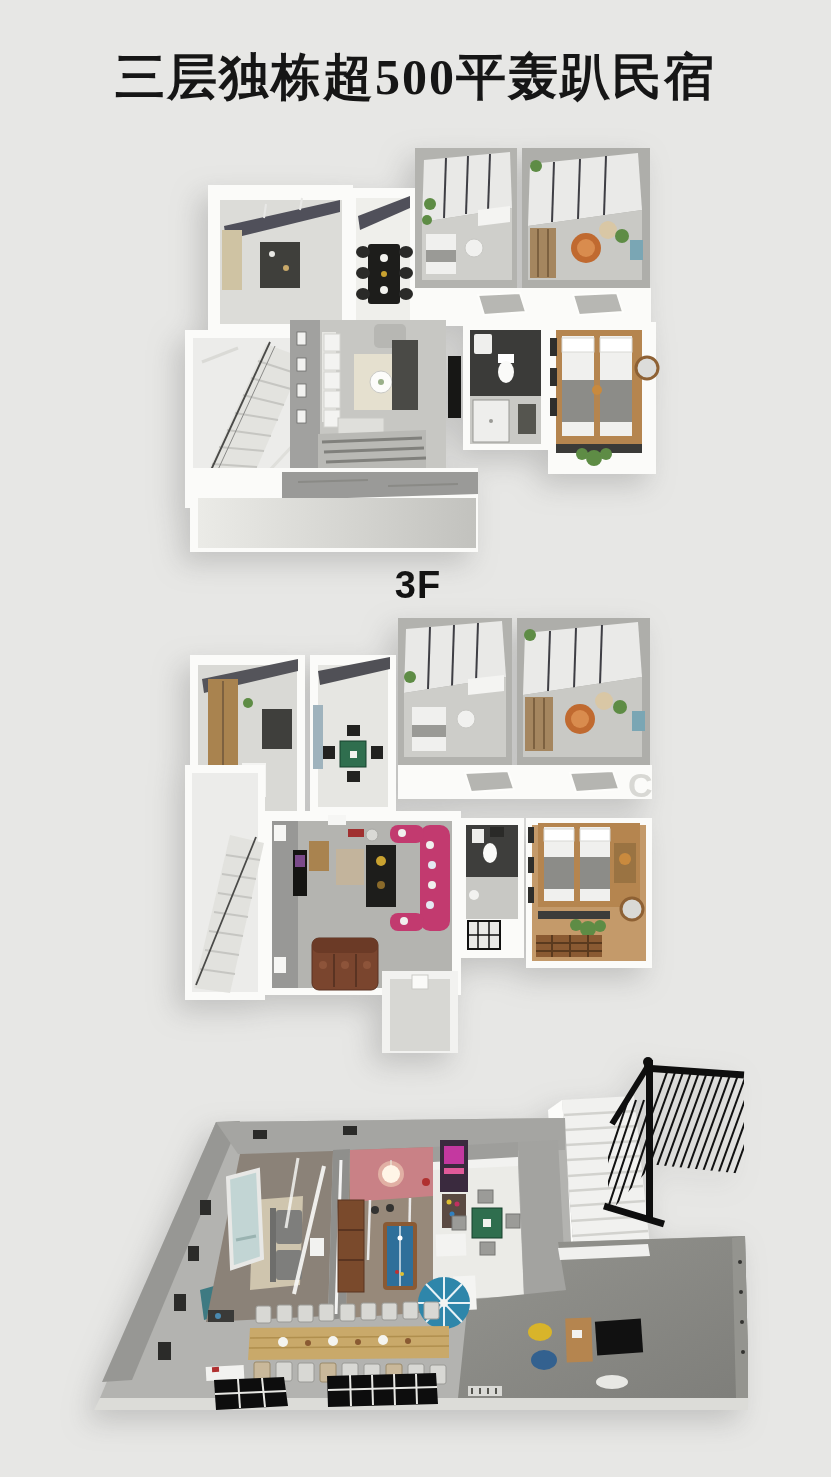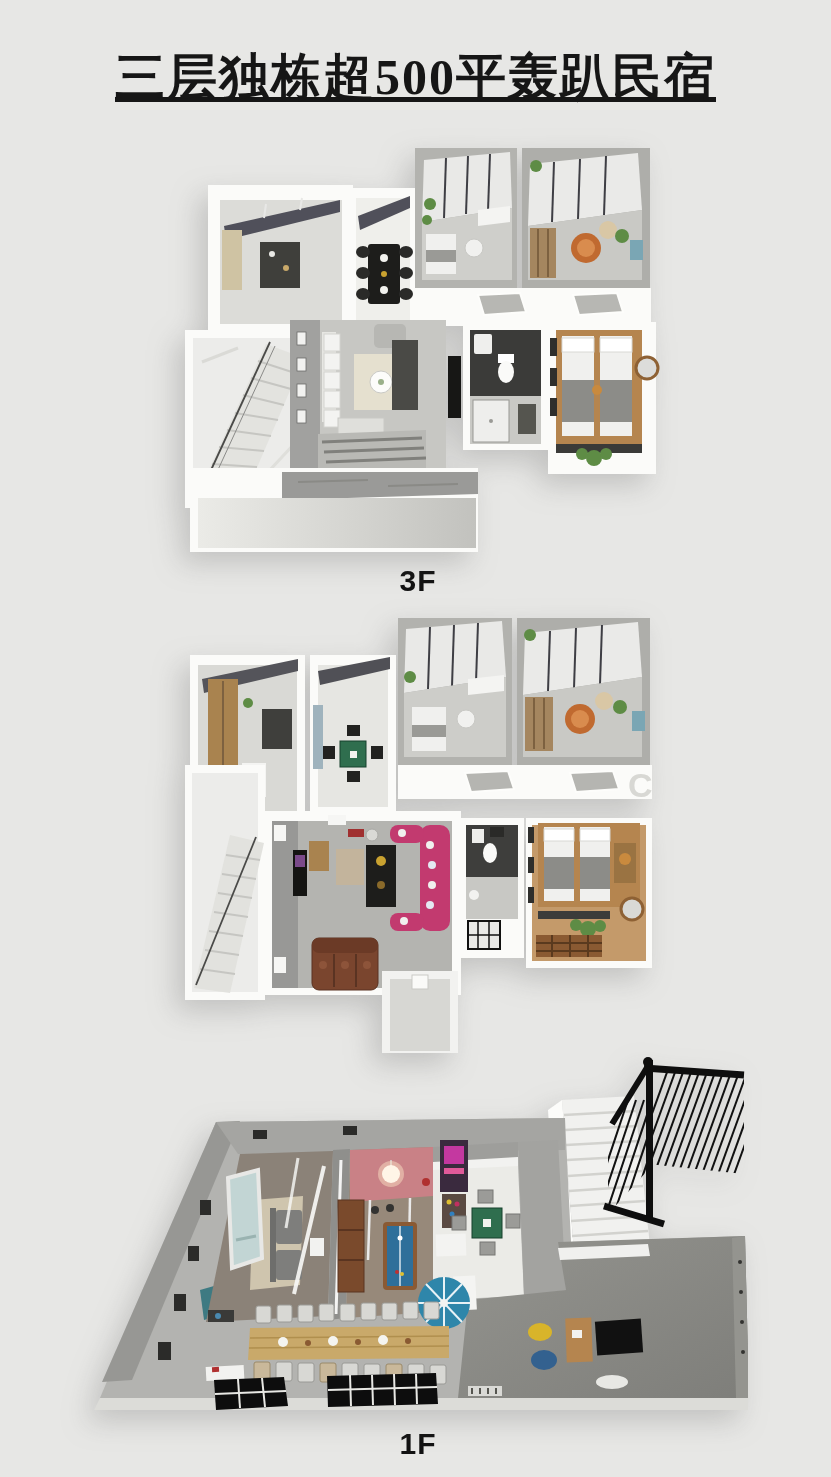--- a/index.html
+++ b/index.html
@@ -7,26 +7,25 @@
     position:relative; width:831px; height:1477px; margin:0 auto;
     background:#e7e7e5; overflow:hidden;
     font-family:"Liberation Sans", sans-serif;
   }
   .poster-title {
     position:absolute; top:44px; left:0; width:100%;
     text-align:center; margin:0;
     font-family:"Liberation Serif", serif;
     font-weight:700; font-size:50px; letter-spacing:2px;
     color:#161616;
-    text-decoration:underline;
   }
   figure { position:absolute; margin:0; padding:0; }
   figure svg { display:block; filter: drop-shadow(-9px 11px 14px rgba(90,90,88,.26)); }
   figcaption {
-    text-align:center; font-weight:900; font-size:30px;
+    text-align:center; font-weight:900; font-size:38px;
     letter-spacing:1px; color:#121212; margin-top:2px;
   }
   #fp3 { left:168px; top:142px; width:500px; }
   #fp2 { left:168px; top:613px; width:500px; }
   #fp1 { left:88px;  top:1050px; width:660px; }
 </style>
 </head>
 <body>
 
 <div class="canvas">
@@ -575,16 +574,15 @@
         <line x1="306" y1="324" x2="307" y2="355" stroke="#e8e8e4" stroke-width="2"></line>
         <line x1="328" y1="324" x2="329" y2="354" stroke="#e8e8e4" stroke-width="2"></line>
         <line x1="240" y1="340" x2="349" y2="337" stroke="#e8e8e4" stroke-width="2"></line>
         <rect x="380" y="336" width="34" height="10" fill="#d9d9d5"></rect>
         <line x1="384" y1="338" x2="384" y2="344" stroke="#55554f" stroke-width="2"></line>
         <line x1="392" y1="338" x2="392" y2="344" stroke="#55554f" stroke-width="2"></line>
         <line x1="400" y1="338" x2="400" y2="344" stroke="#55554f" stroke-width="2"></line>
         <line x1="408" y1="338" x2="408" y2="344" stroke="#55554f" stroke-width="2"></line>
       </g>
     </svg>
-    <figcaption>1F</figcaption>
   </figure>
 
 </div>
 
 </body></html>

